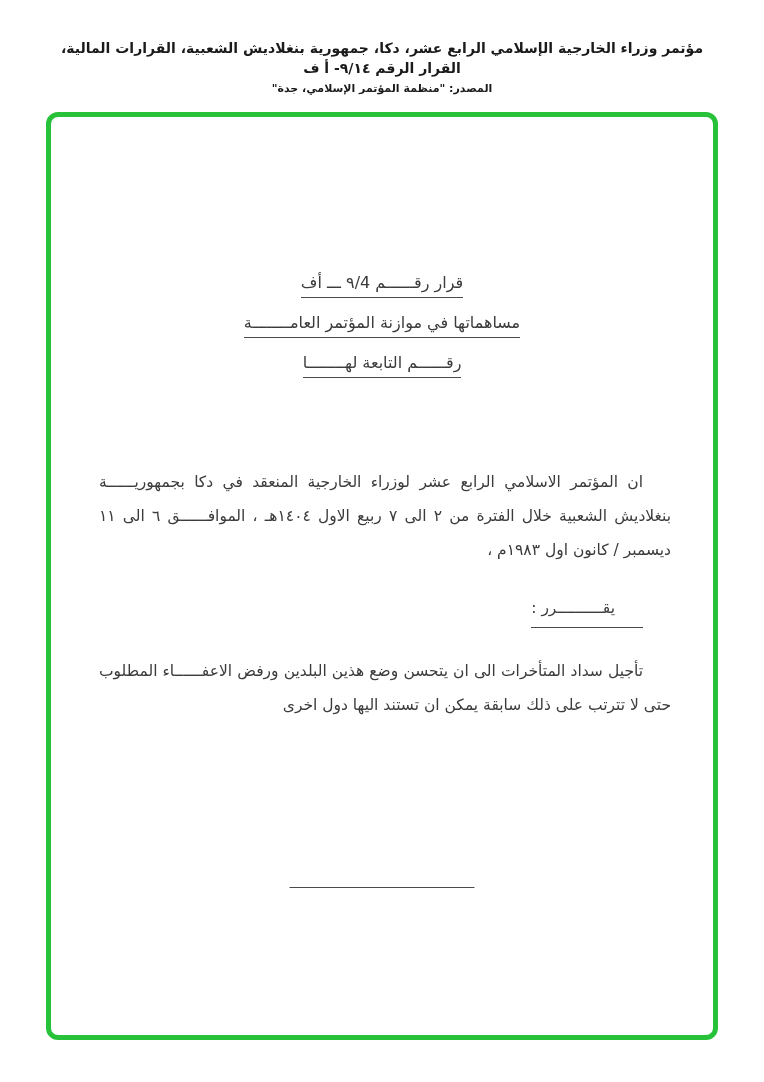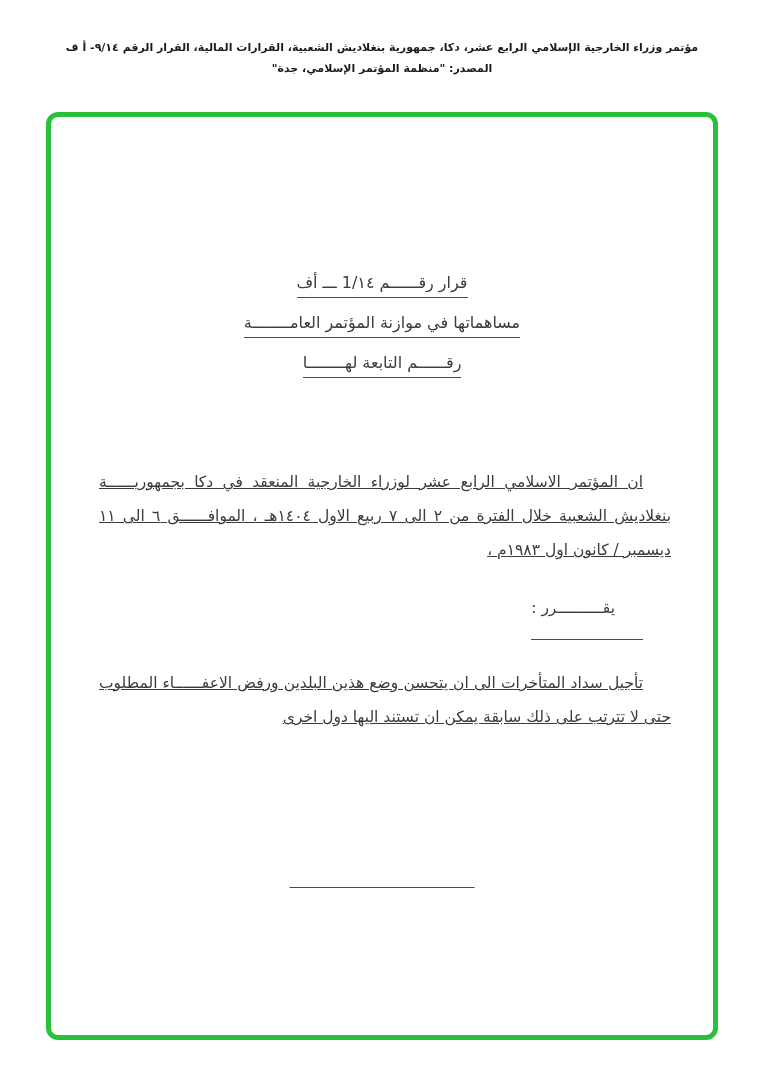--- a/index.html
+++ b/index.html
@@ -19,21 +19,21 @@
   
   .top-header {
     position: absolute;
     top: 38px;
     left: 40px;
     right: 40px;
     text-align: center;
     color: #1a1a1a;
   }
   .top-header .line1 {
-    font-size: 11px;
+    font-size: 14px;
     font-weight: bold;
     letter-spacing: 0.2px;
     line-height: 20px;
   }
   .top-header .line2 {
     font-size: 11px;
     font-weight: bold;
     line-height: 18px;
     margin-top: 2px;
   }
@@ -82,30 +82,29 @@
     right: 42px;
     left: 48px;
     font-size: 15.5px;
     line-height: 34px;
     text-align: justify;
     color: #3b3b3b;
   }
   .para {
     margin: 0 0 24px 0;
     text-indent: 28px;
-    text-decoration: underline;
   }
   .decides-line {
     margin: 10px 0 26px 0;
     text-indent: 28px;
   }
   .decides-line > span {
     display: inline-block;
     border-bottom: 1.5px solid #4a4a4a;
-    padding-bottom: 14px;
+    padding-bottom: 2px;
   }
   
   .bottom-rule {
     position: absolute;
     top: 770px;
     left: 50%;
     transform: translateX(-50%);
     width: 185px;
     height: 0;
     border-top: 1.5px solid #4a4a4a;
@@ -119,21 +118,21 @@
   <div class="top-header">
     <div class="line1">مؤتمر وزراء الخارجية الإسلامي الرابع عشر، دكا، جمهورية بنغلاديش الشعبية، القرارات المالية، القرار الرقم ٩/١٤- أ ف</div>
     <div class="line2">المصدر:  "منظمة المؤتمر الإسلامي، جدة"</div>
   </div>
 
   <div class="scan-frame">
     <div class="scan-inner">
 
       <div class="title-block">
         <div class="title-line">
-          <span>قرار رقــــــم  1/١٤ ـــ أف</span>
+          <span>قرار رقــــــم  ٩/4 ـــ أف</span>
         </div>
         <div class="title-line">
           <span>مساهماتها في موازنة المؤتمر العامــــــــة</span>
         </div>
         <div class="title-line">
           <span>رقــــــم التابعة لهــــــــا</span>
         </div>
       </div>
 
       <div class="body-block">

